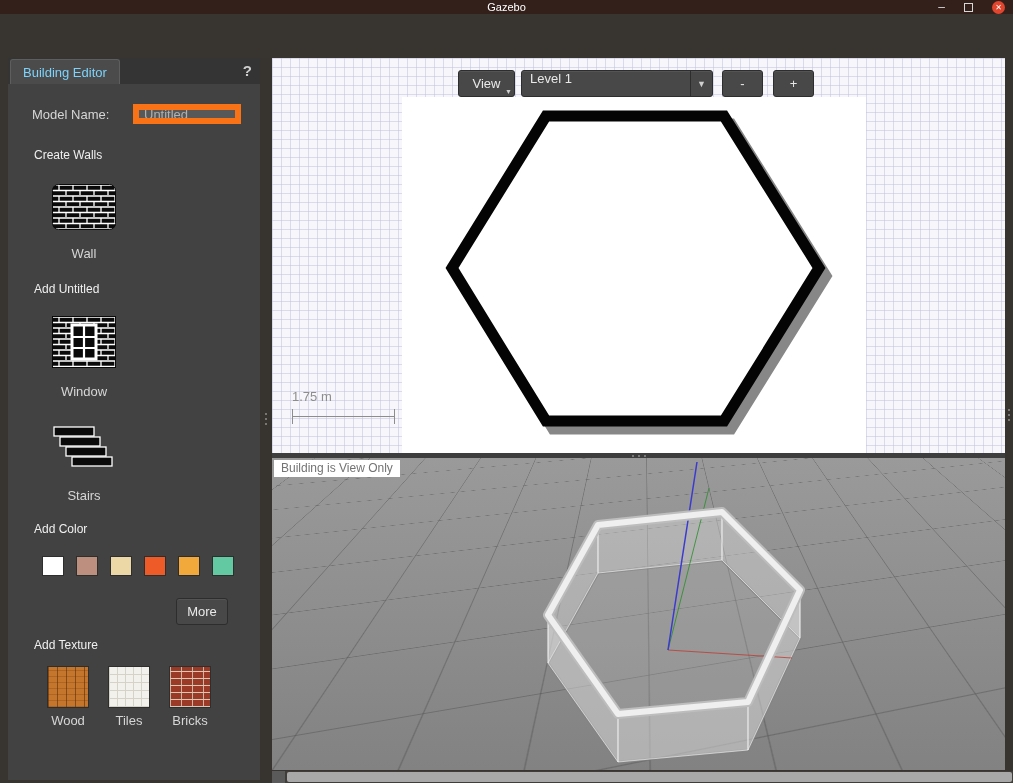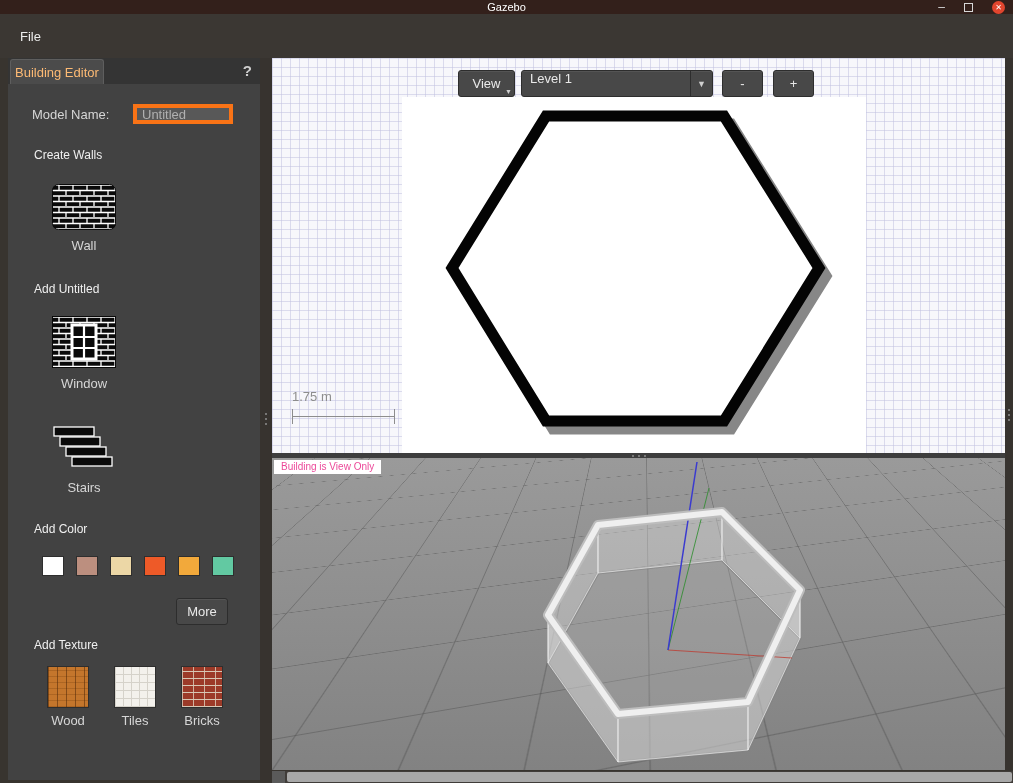--- a/index.html
+++ b/index.html
@@ -15,33 +15,33 @@
   .win-max{width:9px;height:9px;border:1px solid #d8d8d8}
   .win-close{width:13px;height:13px;border-radius:50%;background:#e1452e;color:#fff;font-size:8px;line-height:13px;text-align:center;font-weight:bold}
 
   
   .menubar{position:absolute;left:0;top:14px;width:100%;height:44px;background:#3b3733}
   .menu-item{position:absolute;left:14px;top:13px;padding:2px 6px;color:#ececec;font-size:13px}
 
   
   .panel{position:absolute;left:8px;top:58px;width:252px;height:722px;background:#424242}
   .tabrow{position:absolute;left:0;top:0;width:100%;height:26px;background:#343434}
-  .tab{position:absolute;left:2px;top:1px;height:25px;padding:0 4px;background:#4b4b4b;color:#fdba74;font-size:13px;line-height:25px;border:1px solid #5e5e5e;border-bottom:none;border-radius:3px 3px 0 0}
+  .tab{position:absolute;left:2px;top:1px;height:25px;padding:0 12px;background:#4b4b4b;color:#7dd3fc;font-size:13px;line-height:25px;border:1px solid #5e5e5e;border-bottom:none;border-radius:3px 3px 0 0}
   .help{position:absolute;right:8px;top:4px;color:#cfcfcf;font-weight:bold;font-size:15px}
   .p-label{color:#d6d6d6;font-size:13px}
   .heading{position:absolute;color:#f0f0f0;font-size:12px}
   .model-label{position:absolute;left:24px;top:49px}
-  .model-input{position:absolute;left:125px;top:46px;width:100px;height:20px;background:#585858;border:4px solid #f97316;color:#b0b0b0;font-size:13px;padding:1px 5px;font-family:"Liberation Sans","DejaVu Sans",sans-serif}
+  .model-input{position:absolute;left:125px;top:46px;width:108px;height:20px;background:#585858;border:6px solid #f97316;color:#b0b0b0;font-size:13px;padding:1px 5px;font-family:"Liberation Sans","DejaVu Sans",sans-serif}
   .tool{position:absolute;width:96px;display:flex;flex-direction:column;align-items:center;background:none;border:none;cursor:pointer}
-  .tool .p-label{margin-top:8px}
+  .tool .p-label{margin-top:16px}
   .swatch-row{position:absolute;left:34px;top:498px;display:flex;gap:12px}
   .swatch{width:22px;height:20px;border:1px solid #2e2e2e}
   .btn{background:#484848;border:1px solid #2d2d2d;color:#e9e9e9;font-size:13px;border-radius:3px;box-shadow:inset 0 1px rgba(255,255,255,.07);font-family:"Liberation Sans","DejaVu Sans",sans-serif}
   .more-btn{position:absolute;left:168px;top:540px;width:52px;height:27px}
-  .tex-row{position:absolute;left:32px;top:608px;display:flex;gap:11px}
+  .tex-row{position:absolute;left:32px;top:608px;display:flex;gap:5px}
   .tex-item{width:56px;display:flex;flex-direction:column;align-items:center;background:none;border:none;cursor:pointer}
   .tex{width:42px;height:42px;border:1px solid #2e2e2e}
   .tex-wood{background-color:#c4762c;background-image:repeating-linear-gradient(90deg,rgba(80,40,8,.55) 0 1px,rgba(0,0,0,0) 1px 9px),repeating-linear-gradient(0deg,rgba(150,85,25,.5) 0 1px,rgba(0,0,0,0) 1px 6px)}
   .tex-tiles{background-color:#f3f1ec;background-image:repeating-linear-gradient(0deg,#d5d2ca 0 1px,transparent 1px 8px),repeating-linear-gradient(90deg,#d5d2ca 0 1px,transparent 1px 8px)}
   .tex-bricks{background-color:#9c3a28;background-image:repeating-linear-gradient(0deg,#d8c7b4 0 1px,transparent 1px 7px),repeating-linear-gradient(90deg,rgba(216,199,180,.85) 0 1px,transparent 1px 11px)}
   .tex-item .p-label{margin-top:5px}
 
   
   .view2d{position:absolute;left:272px;top:58px;width:733px;height:395px;background-color:#f7f7fb;
     background-image:linear-gradient(rgba(195,195,225,.55) 1px,transparent 1px),linear-gradient(90deg,rgba(195,195,225,.55) 1px,transparent 1px);
@@ -70,21 +70,21 @@
   .hscroll .sq{position:absolute;left:0;top:0;width:13px;height:12px;background:#5a5a5a}
   .hscroll .thumb{position:absolute;left:15px;top:1px;right:1px;height:10px;background:#a8a8a8;border-radius:2px}
 
   
   .view3d{position:absolute;left:272px;top:458px;width:733px;height:312px;background:linear-gradient(#9a9a9a,#828282);overflow:hidden}
   .ground{position:absolute;left:-900px;top:-420px;width:2600px;height:1800px;
     background-image:linear-gradient(rgba(85,85,85,.5) 1px,transparent 1px),linear-gradient(90deg,rgba(85,85,85,.5) 1px,transparent 1px);
     background-size:80px 80px;
     transform:perspective(520px) rotateX(55deg) rotateZ(-14deg);transform-origin:55% 30%}
   .scene-svg{position:absolute;left:0;top:0}
-  .view-only{position:absolute;left:2px;top:2px;background:#fff;color:#ec4899;font-size:10px;padding:1px 7px 2px}
+  .view-only{position:absolute;left:2px;top:2px;background:#fff;color:#737373;font-size:12px;padding:1px 7px 2px}
 </style>
 </head>
 <body>
 
 <div id="app">
 
   <svg width="0" height="0" style="position:absolute" aria-hidden="true">
     <defs>
       <pattern id="pbrick" width="14" height="11" patternUnits="userSpaceOnUse">
         <rect width="14" height="11" fill="#0a0a0a"></rect>
@@ -95,23 +95,20 @@
 
   <div class="titlebar">
     <span class="title">Gazebo</span>
     <div class="win-controls">
       <span class="win-min">–</span>
       <span class="win-max"></span>
       <span class="win-close">✕</span>
     </div>
   </div>
 
-  <div class="menubar">
-    <span class="menu-item">File</span>
-  </div>
 
   <div class="panel">
     <div class="tabrow">
       <span class="tab">Building Editor</span>
       <span class="help">?</span>
     </div>
 
     <span class="p-label model-label">Model Name:</span>
     <input class="model-input" value="Untitled" style="">
 

